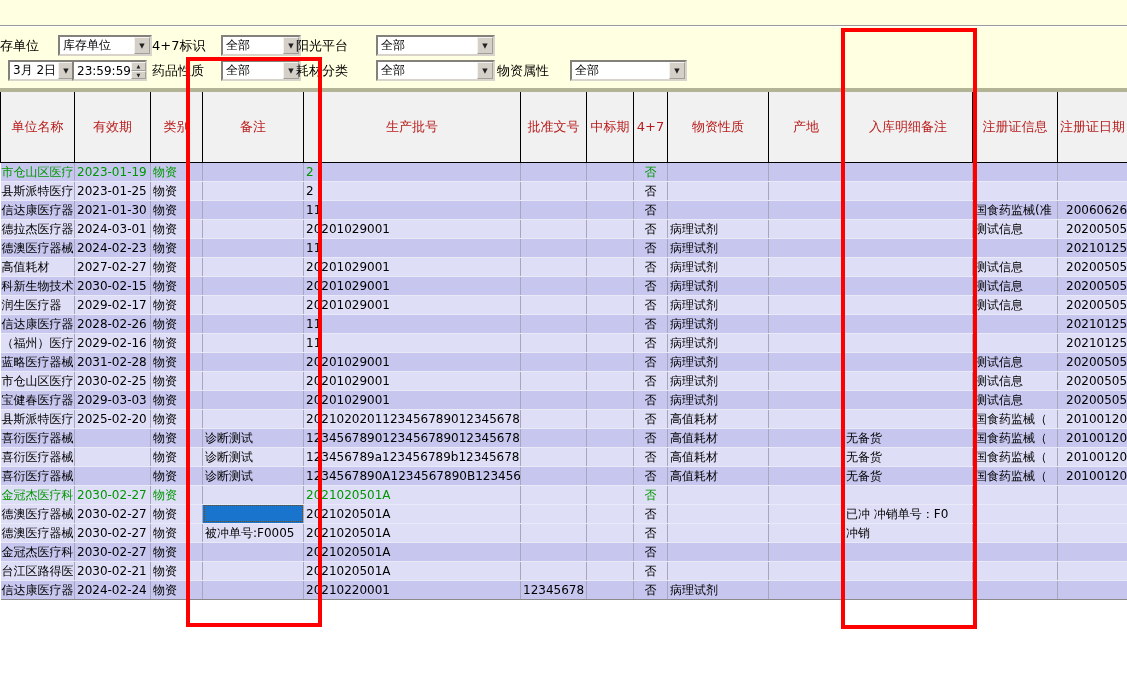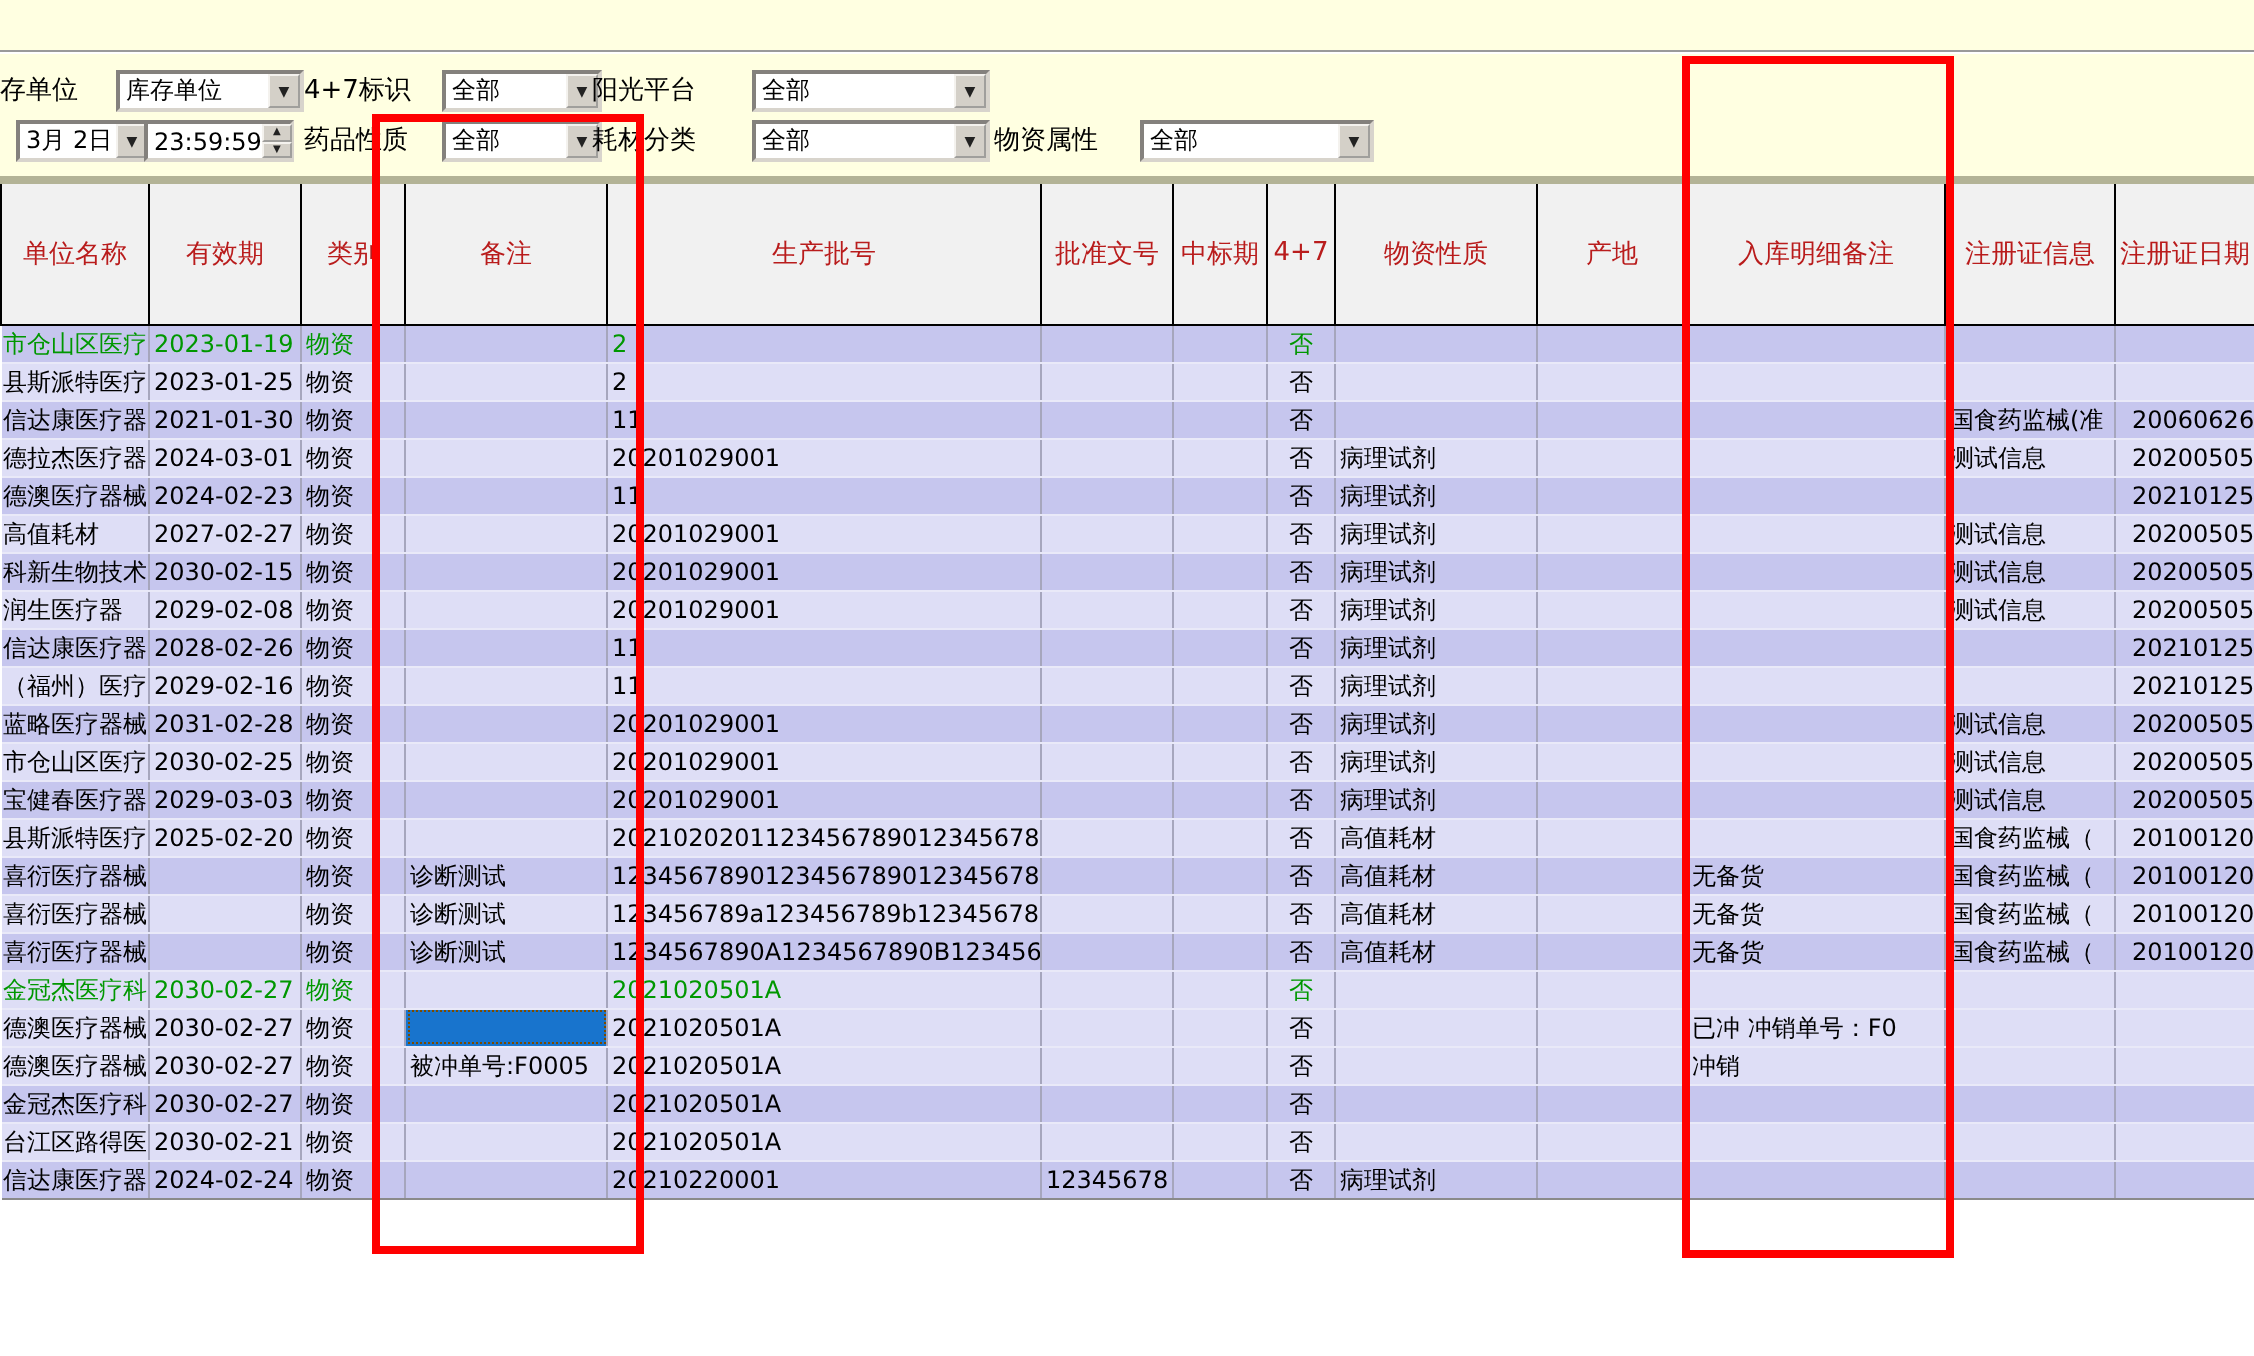--- a/index.html
+++ b/index.html
@@ -242,21 +242,21 @@
             <td class="c6"></td>
             <td class="c7">否</td>
             <td class="c8">病理试剂</td>
             <td class="c9"></td>
             <td class="c10"></td>
             <td class="c11">测试信息</td>
             <td class="c12">20200505</td>
           </tr>
           <tr class="l">
             <td class="c0">润生医疗器</td>
-            <td class="c1">2029-02-08</td>
+            <td class="c1">2029-02-17</td>
             <td class="c2">物资</td>
             <td class="c3"></td>
             <td class="c4">20201029001</td>
             <td class="c5"></td>
             <td class="c6"></td>
             <td class="c7">否</td>
             <td class="c8">病理试剂</td>
             <td class="c9"></td>
             <td class="c10"></td>
             <td class="c11">测试信息</td>

